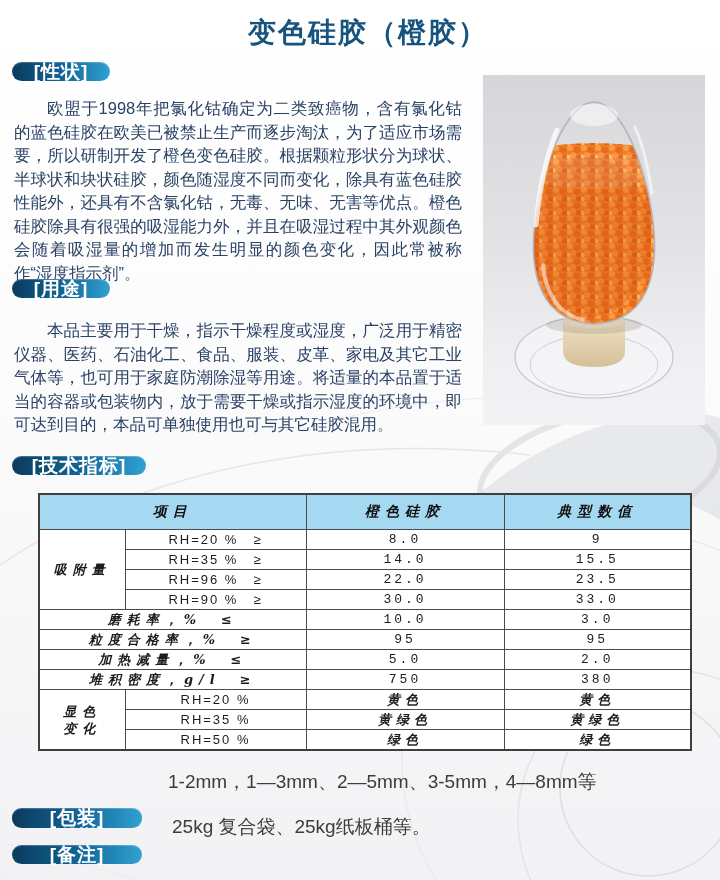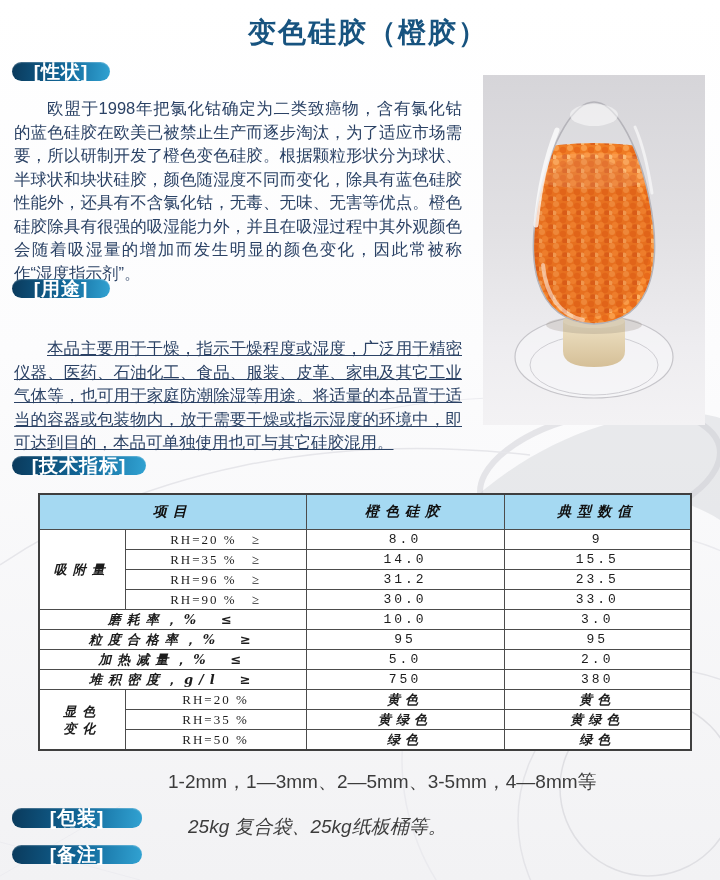--- a/index.html
+++ b/index.html
@@ -25,38 +25,38 @@
   #pill-js{left:12px;top:456px;width:134px;}
   #pill-gg{left:12px;top:809px;width:130px;}
   #pill-bz{left:12px;top:808px;width:130px;}
   #pill-bzh{left:12px;top:845px;width:130px;}
   .para{
     position:absolute;left:14px;width:448px;z-index:2;
     font-size:16.5px;line-height:23.5px;color:#2b4265;font-weight:500;
     text-align:justify;text-indent:2em;margin:0;
   }
   #para1{top:97px;}
-  #para2{top:337px;text-decoration:underline;}
+  #para2{top:319px;}
   .photo{position:absolute;left:483px;top:75px;width:222px;height:350px;z-index:1;}
   table.spec{
     position:absolute;left:38px;top:493px;width:652px;z-index:2;
     border-collapse:collapse;background:#ffffff;table-layout:fixed;
     border:2px solid #3f3f3f;
   }
   .spec th,.spec td{border:1px solid #4c4c4c;text-align:center;padding:0;overflow:hidden;}
   .spec th{background:#a5d9f2;height:34px;font-size:14px;color:#111;}
   .spec td{height:19px;font-size:13px;color:#1c1c1c;}
   .kai{font-family:"DejaVu Serif",serif;font-style:italic;font-weight:bold;letter-spacing:6px;padding-left:6px;}
   .kai-sm{font-family:"DejaVu Serif",serif;font-style:italic;font-weight:bold;font-size:11.5px;letter-spacing:5px;padding-left:5px;}
-  .lat{font-family:Liberation Serif, serif;letter-spacing:2px;font-size:13px;}
+  .lat{font-family:Liberation Sans, sans-serif;letter-spacing:2px;font-size:13px;}
   .num{font-family:"Liberation Mono",monospace;letter-spacing:3px;padding-left:3px;font-size:13px;}
   .grp .wrap{display:inline-block;width:46px;line-height:17px;}
   .bottom-text{position:absolute;font-size:19px;color:#3c3c3c;z-index:2;font-weight:500;}
   #text-gg{left:168px;top:769px;}
-  #text-bz{left:188px;top:814px;font-style:italic;}
+  #text-bz{left:172px;top:814px;}
   #text-bzh{left:160px;top:895px;}
 </style>
 </head>
 <body>
 
 <svg class="wm" width="720" height="880" viewBox="0 0 720 880">
   <g fill="none" stroke="#eaeaee" stroke-width="1.5">
     <circle cx="630" cy="760" r="228"></circle>
     <circle cx="668" cy="820" r="150" stroke="#e4e4e8"></circle>
     <circle cx="648" cy="788" r="88" stroke="#dfdfe3"></circle>
@@ -154,21 +154,21 @@
       <td class="num">8.0</td>
       <td class="num">9</td>
     </tr>
     <tr>
       <td class="lat">RH=35 %　≥</td>
       <td class="num">14.0</td>
       <td class="num">15.5</td>
     </tr>
     <tr>
       <td class="lat">RH=96 %　≥</td>
-      <td class="num">31.2</td>
+      <td class="num">22.0</td>
       <td class="num">23.5</td>
     </tr>
     <tr>
       <td class="lat">RH=90 %　≥</td>
       <td class="num">30.0</td>
       <td class="num">33.0</td>
     </tr>
     <tr>
       <td colspan="2" class="kai">磨耗率，%　≤</td>
       <td class="num">10.0</td>

